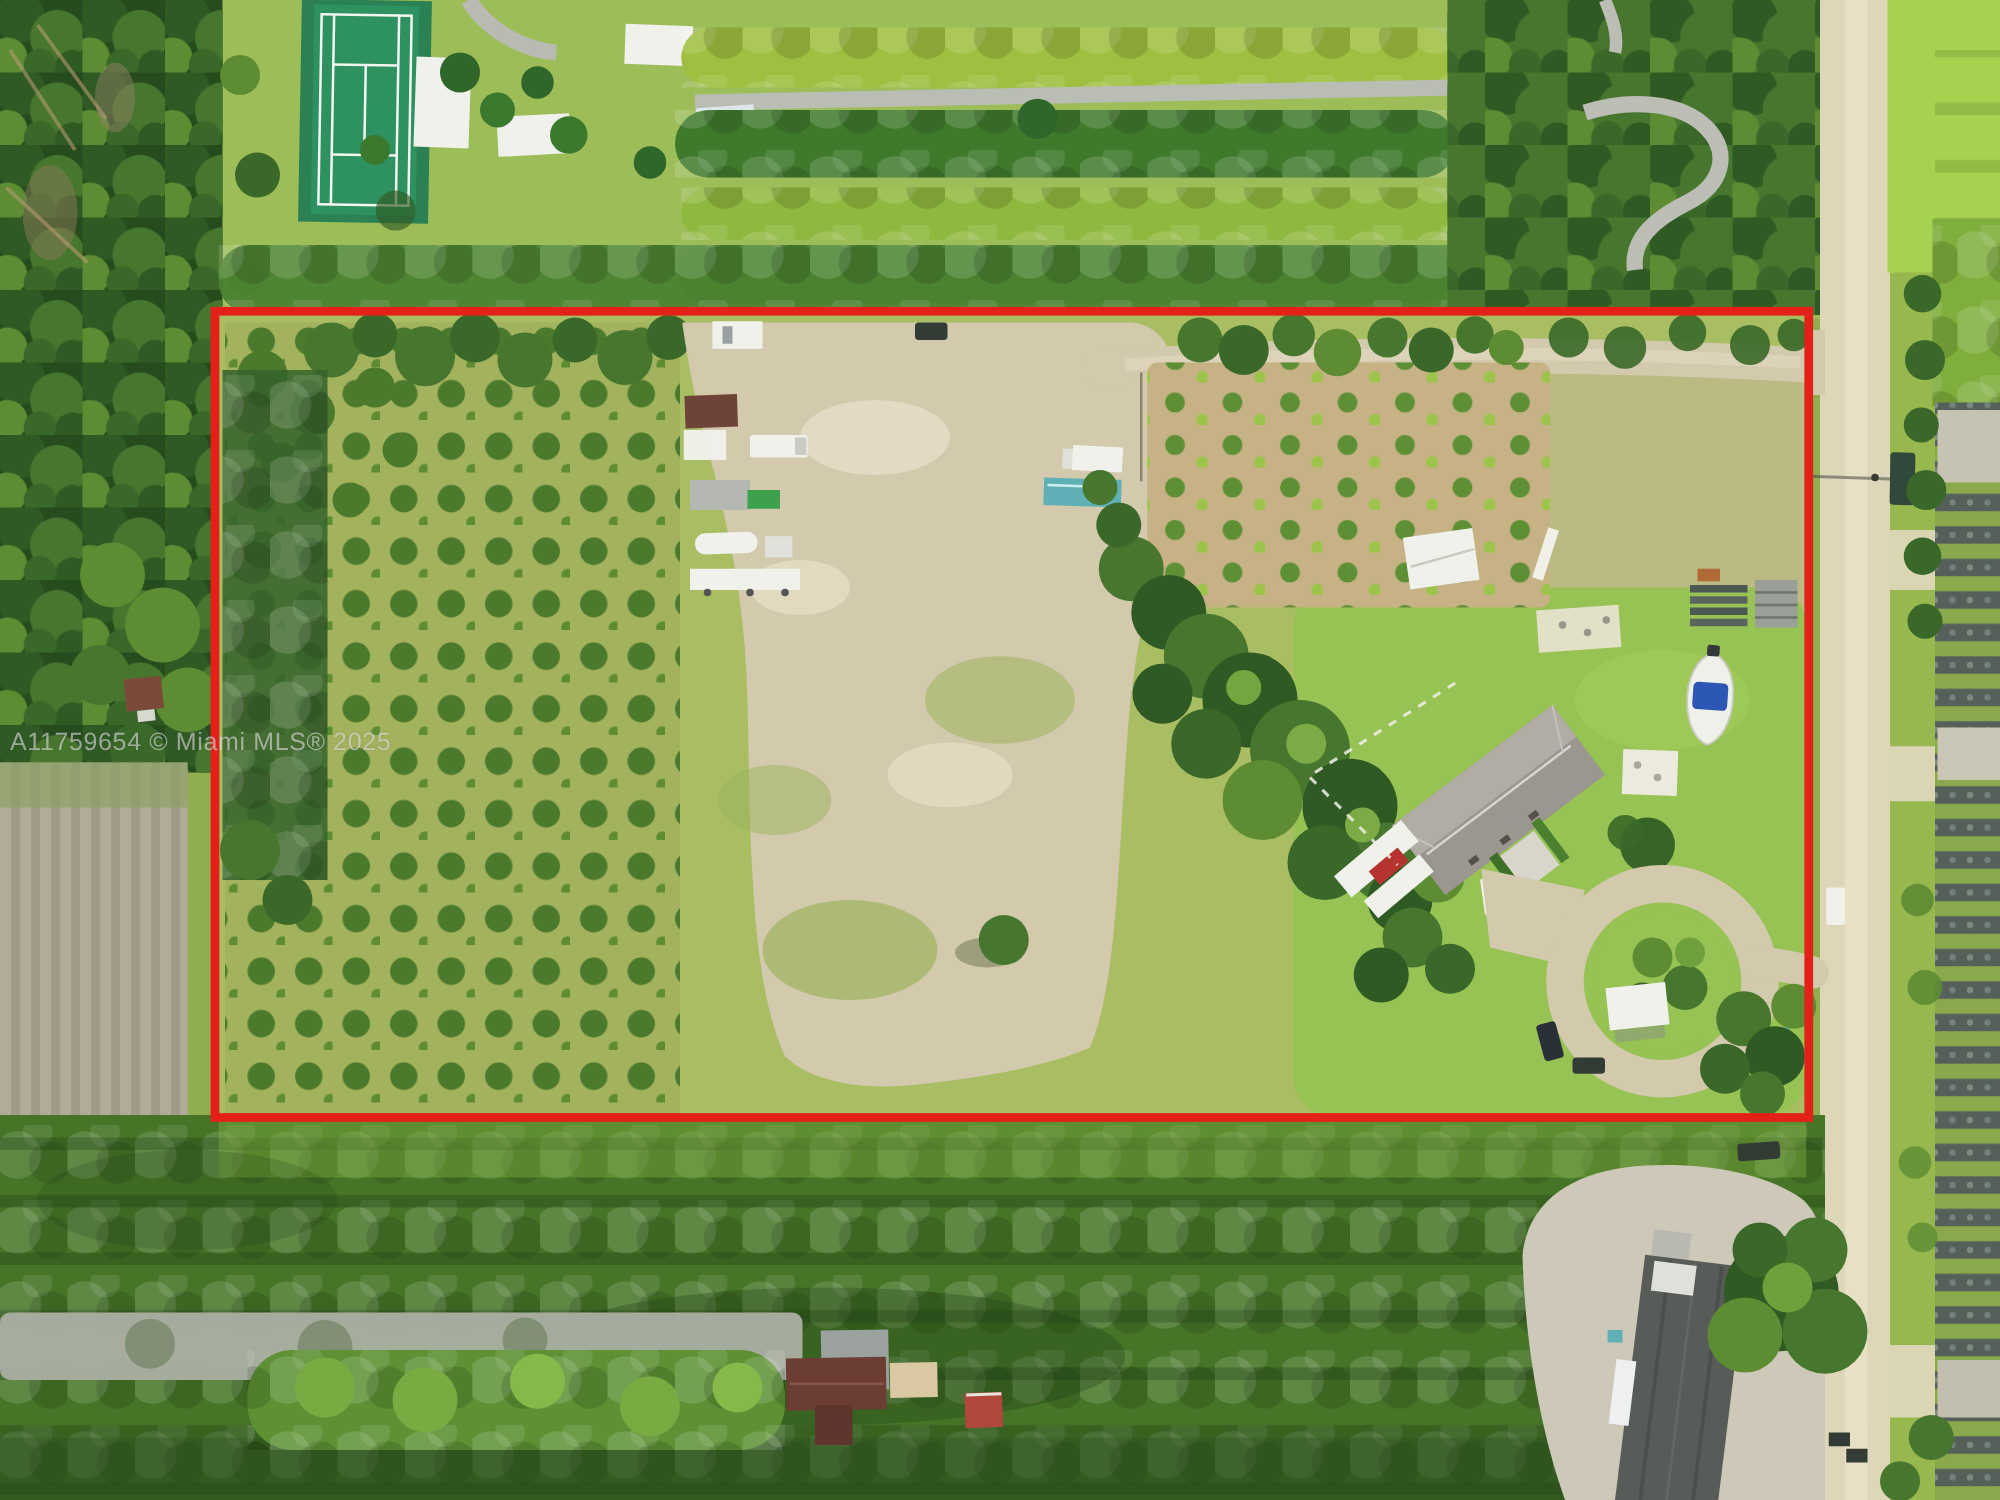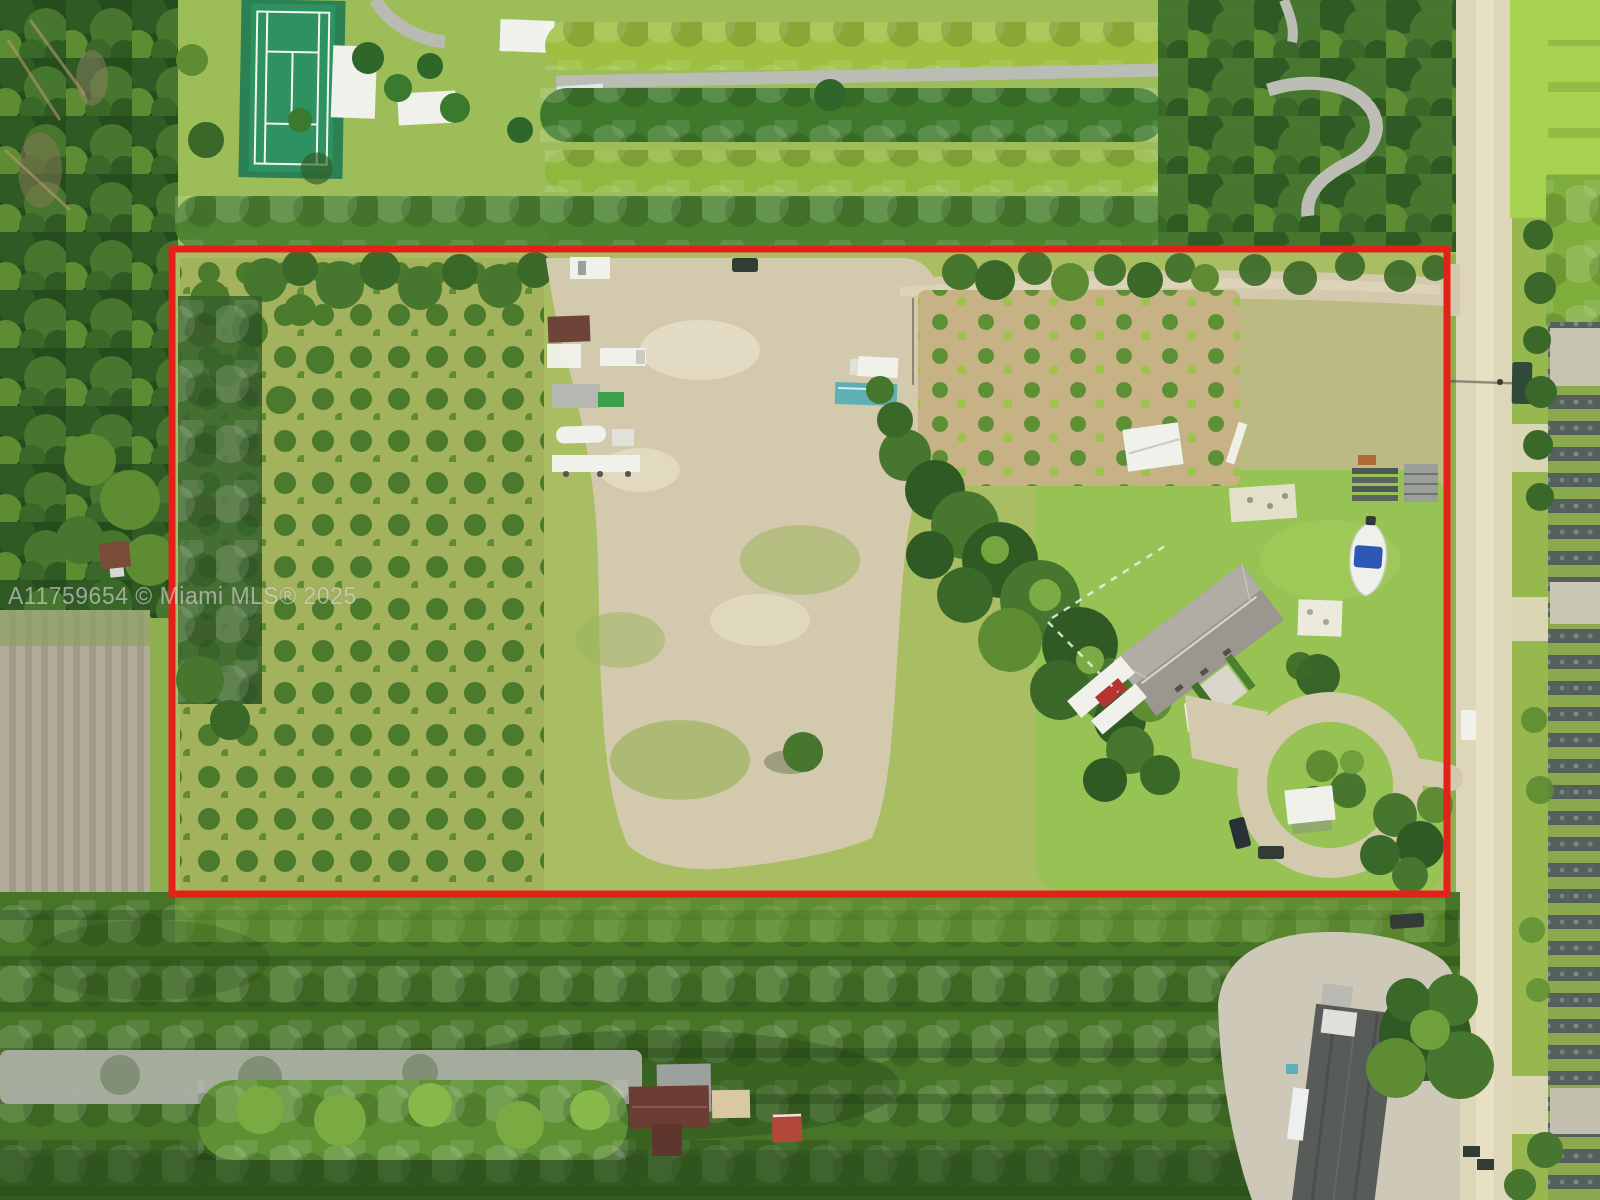--- a/index.html
+++ b/index.html
@@ -12,21 +12,21 @@
     --white:#f1f1ec; --roofGray:#9b968f; --roofGrayLight:#b5b1a8;
     --roofBrown:#6b3d33; --roofDark:#575c59; --patio:#d9c8a2; --redShed:#b2473c;
     --carRed:#b5342f; --boatBlue:#2d57b5; --teal:#5fb0b5; --truckGreen:#31493a;
     --darkCar:#333b35; --yard:#cdc8b7; --nurseryDark:#55605b; --nurseryLight:#8aa94c;
     --court:#2e9160; --courtPad:#2b8153; --boundary:#e32119; --wm:#d9d9d9;
   }
   html,body{margin:0;padding:0;background:#222;}
   .stage{position:relative;width:1600px;height:1200px;overflow:hidden;
          font-family:"Liberation Sans", sans-serif;}
   .stage svg{position:absolute;left:0;top:0;display:block;}
-  .watermark{position:absolute;left:8px;top:583px;font-size:23px;letter-spacing:.5px;
+  .watermark{position:absolute;left:8px;top:583px;font-size:20px;letter-spacing:.5px;
     color:var(--wm);opacity:.62;white-space:nowrap;text-shadow:0 0 2px rgba(70,70,70,.35);}
   .f-grassBase{fill:var(--grassBase)} .f-grassTop{fill:var(--grassTop)}
   .f-lawn{fill:var(--lawn)} .f-olive{fill:var(--olive)} .f-orchGrass{fill:var(--orchGrass)}
   .f-tree1{fill:var(--tree1)} .f-tree2{fill:var(--tree2)}
   .f-canA{fill:var(--canA)} .f-canB{fill:var(--canB)} .f-canC{fill:var(--canC)} .f-canD{fill:var(--canD)} .f-bushB{fill:var(--bushB)} .f-forest{fill:var(--forest)}
   .f-hedge{fill:var(--hedgeBase)} .f-dirt{fill:var(--dirt)} .f-dirtL{fill:var(--dirtLight)}
   .f-road{fill:var(--road)} .f-roadL{fill:var(--roadLight)}
   .f-field{fill:var(--field)} .f-fieldD{fill:var(--fieldDark)}
   .f-white{fill:var(--white)} .f-roofG{fill:var(--roofGray)} .f-roofGL{fill:var(--roofGrayLight)}
   .f-roofB{fill:var(--roofBrown)} .f-roofD{fill:var(--roofDark)} .f-patio{fill:var(--patio)}

